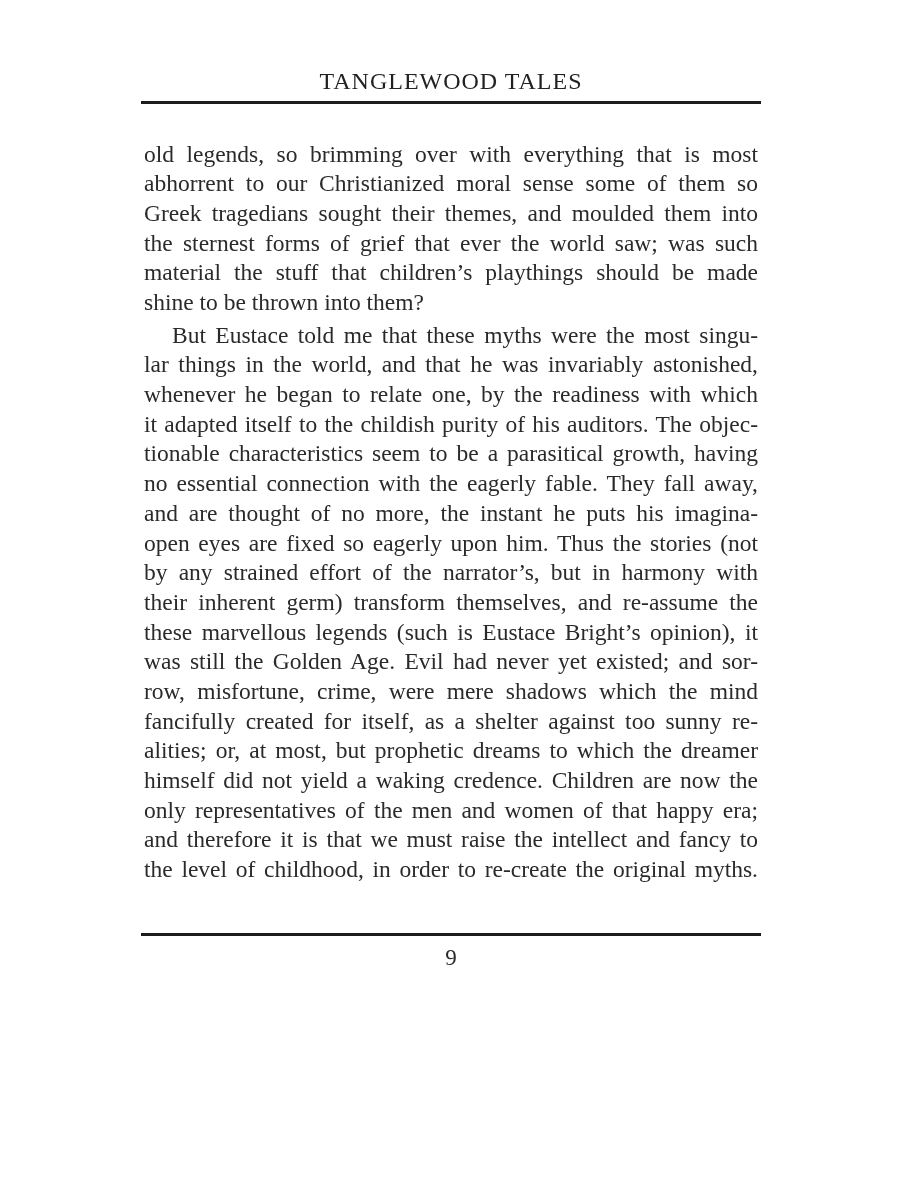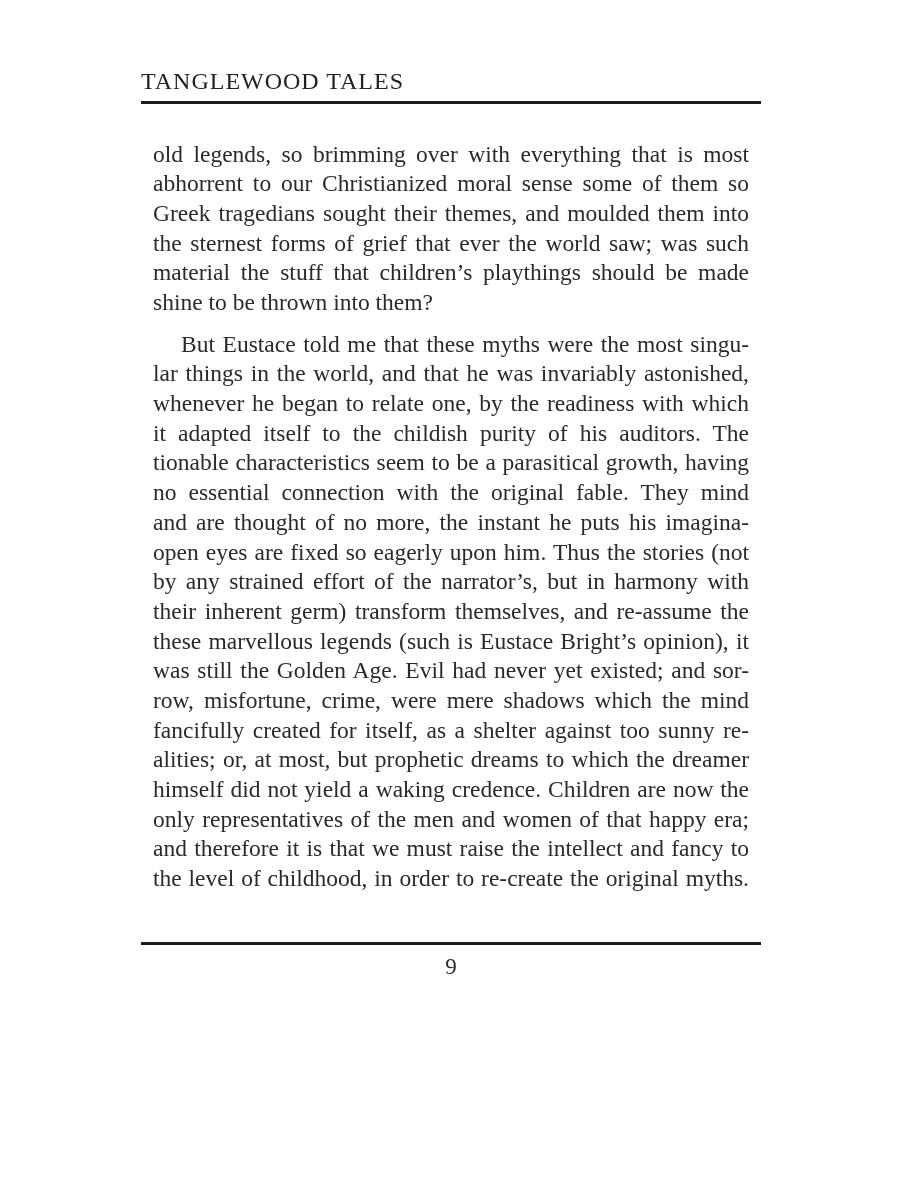--- a/index.html
+++ b/index.html
@@ -16,36 +16,36 @@
     font-family: "Liberation Serif", "DejaVu Serif", serif;
     color: #2a2a2a;
   }
   .column {
     position: relative;
     width: 620px;
     margin-left: 141px;
     padding-top: 68px;
   }
   .running-header {
-    text-align: left;
+    text-align: center;
     font-size: 24px;
     letter-spacing: 1px;
     line-height: 1.15;
     color: #222222;
     padding-bottom: 5px;
     border-bottom: 3px solid #1c1c1c;
   }
   .body-text {
     margin-top: 36px;
     font-size: 23.5px;
     line-height: 29.7px;
     color: #2a2a2a;
   }
   .paragraph {
-    margin: 12px;
+    margin: 3px;
     padding: 0;
   }
   .line {
     text-align: justify;
     text-align-last: justify;
     text-justify: inter-word;
     height: 29.7px;
     overflow: hidden;
     white-space: normal;
   }
@@ -87,21 +87,21 @@
           <div class="line">the sternest forms of grief that ever the world saw; was such</div>
           <div class="line">material the stuff that children’s playthings should be made</div>
           <div class="line no-justify">shine to be thrown into them?</div>
         </div>
         <div class="paragraph">
           <div class="line indent">But Eustace told me that these myths were the most singu-</div>
           <div class="line">lar things in the world, and that he was invariably astonished,</div>
           <div class="line">whenever he began to relate one, by the readiness with which</div>
           <div class="line">it adapted itself to the childish purity of his auditors. The objec-</div>
           <div class="line">tionable characteristics seem to be a parasitical growth, having</div>
-          <div class="line">no essential connection with the original fable. They mind away,</div>
+          <div class="line">no essential connection with the eagerly fable. They fall away,</div>
           <div class="line">and are thought of no more, the instant he puts his imagina-</div>
           <div class="line">open eyes are fixed so eagerly upon him. Thus the stories (not</div>
           <div class="line">by any strained effort of the narrator’s, but in harmony with</div>
           <div class="line">their inherent germ) transform themselves, and re-assume the</div>
           <div class="line">these marvellous legends (such is Eustace Bright’s opinion), it</div>
           <div class="line">was still the Golden Age. Evil had never yet existed; and sor-</div>
           <div class="line">row, misfortune, crime, were mere shadows which the mind</div>
           <div class="line">fancifully created for itself, as a shelter against too sunny re-</div>
           <div class="line">alities; or, at most, but prophetic dreams to which the dreamer</div>
           <div class="line">himself did not yield a waking credence. Children are now the</div>

